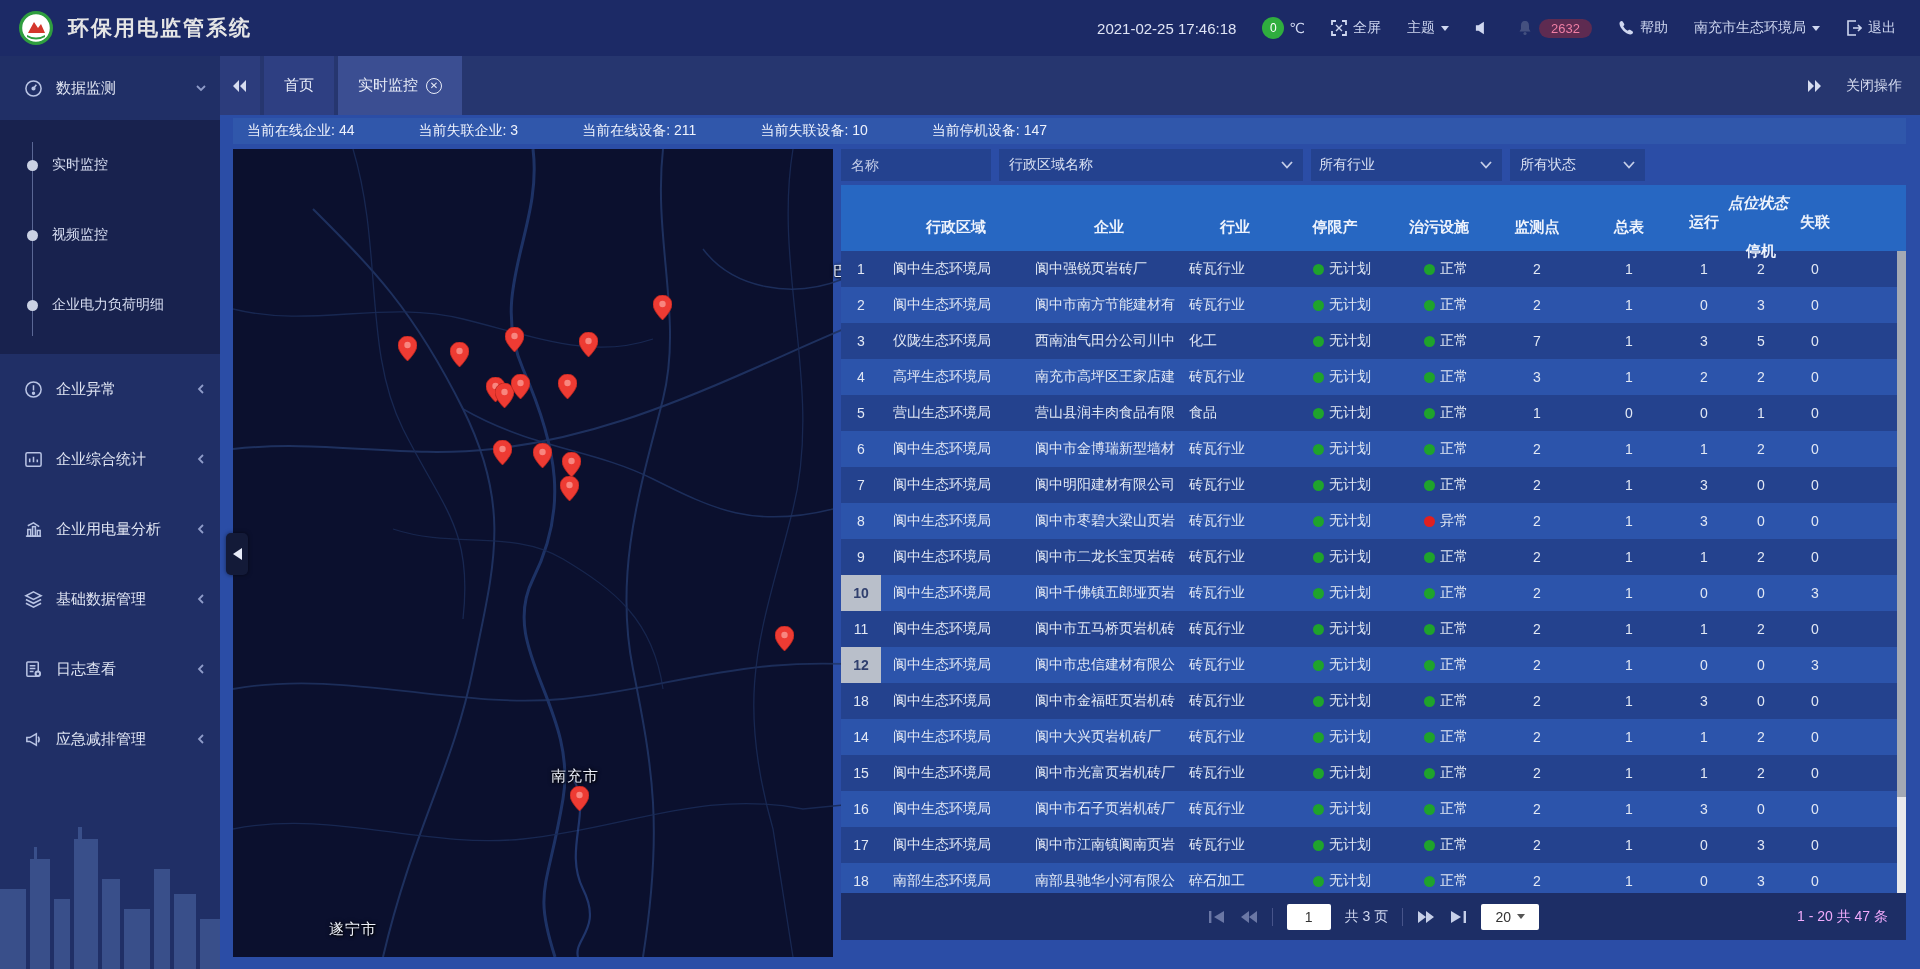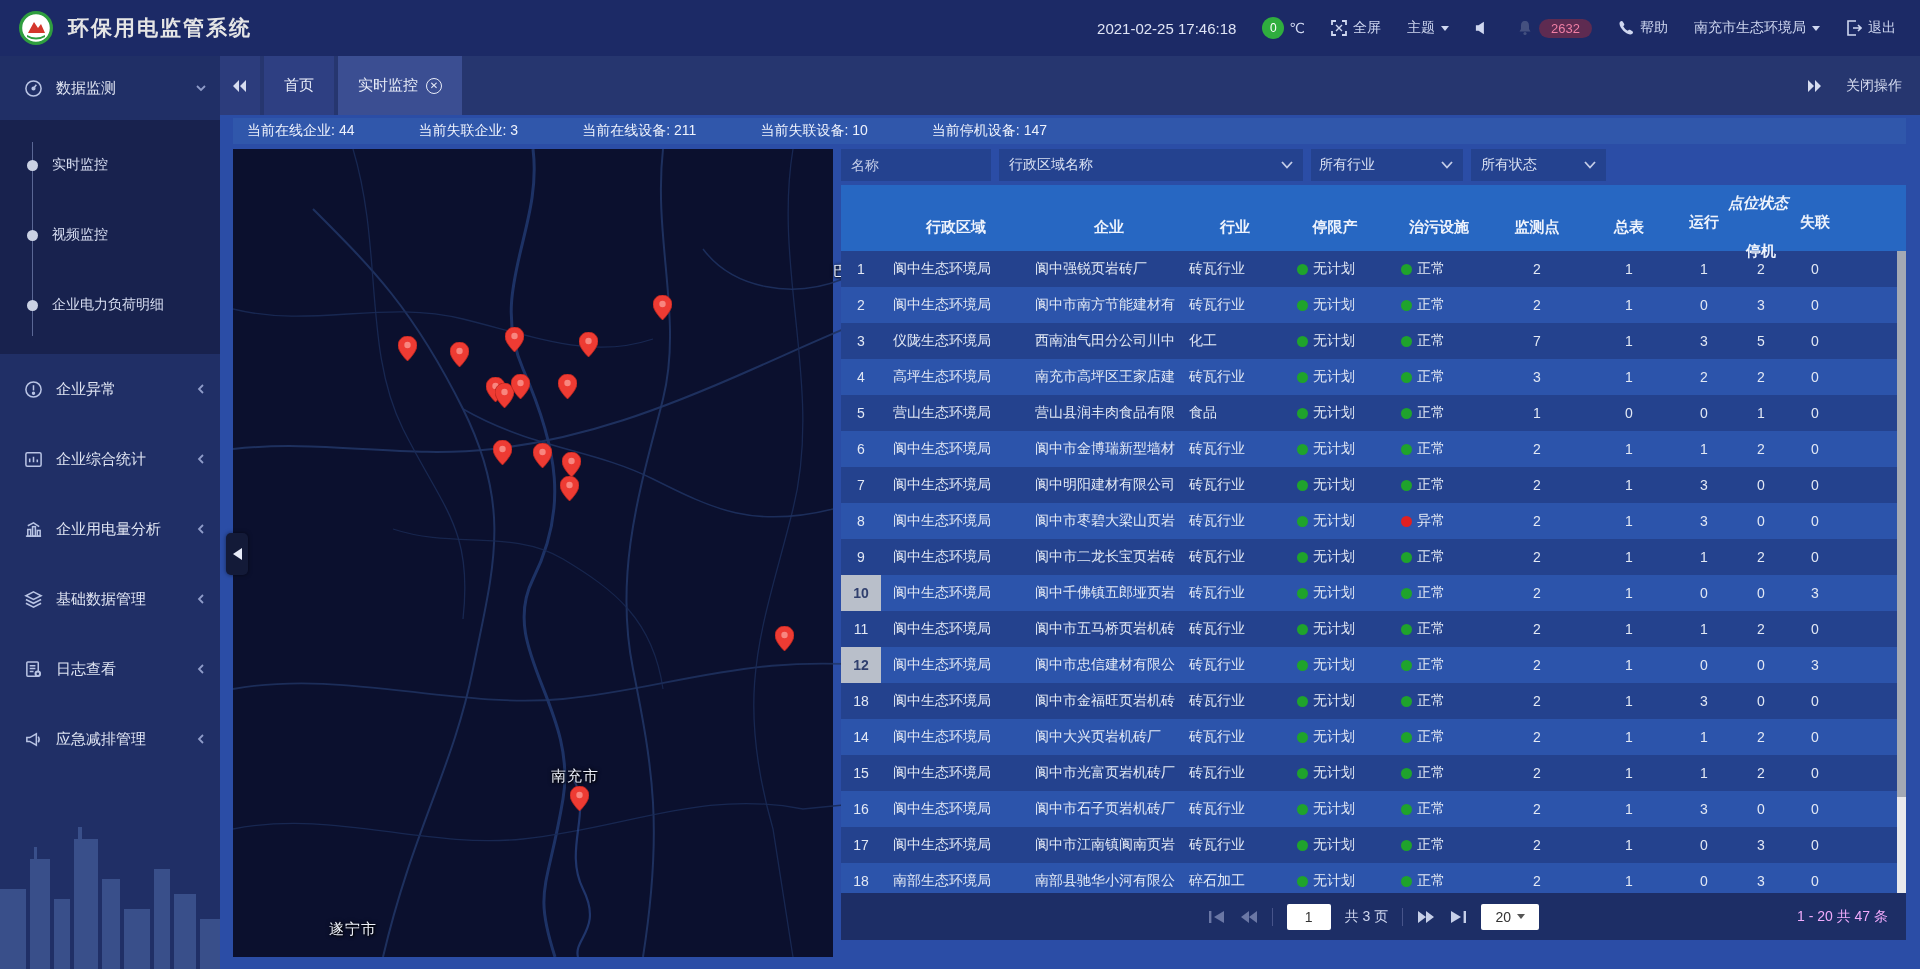--- a/index.html
+++ b/index.html
@@ -62,21 +62,21 @@
     display:flex; align-items:center; justify-content:center; cursor:pointer; z-index:5; box-shadow:0 0 4px rgba(0,0,0,.5); }
 
   
   .panel { flex:1; display:flex; flex-direction:column; min-width:0; }
   .filters { height:32px; margin-bottom:4px; display:flex; gap:8px; }
   .f-input { width:150px; background:#24428f; border:none; outline:none; color:#e2e8f6; font-size:14px; padding:0 10px;
     font-family:inherit; }
   .f-input::placeholder { color:#c4cde8; }
   .f-select { background:#24428f; display:flex; align-items:center; justify-content:space-between; padding:0 10px;
     font-size:14px; color:#d9e0f2; cursor:pointer; }
-  .w-region { width:304px; } .w-industry { width:152px;padding-left:8px; } .w-status { width:135px; }
+  .w-region { width:304px; } .w-industry { width:191px;padding-left:8px; } .w-status { width:135px; }
 
   .tablebox { height:708px; overflow:hidden; position:relative; }
   .thead { height:66px; background:#2767c2; display:grid;
     grid-template-columns:40px 150px 156px 96px 104px 104px 92px 92px 166px; font-size:15px; font-weight:bold; color:#eef3fc; }
   .th { display:flex; align-items:center; justify-content:center; }
   .th-group { display:flex; flex-direction:column; justify-content:space-between; padding:9px 0 8px 0; }
   .th-group .glabel { text-align:center; font-style:italic; }
   .th-group .gsub { display:flex; }
   .th-group .gsub span { display:block; text-align:center; }
   .gs-run { width:58px; } .gs-stop { width:56px;margin-top:29px; } .gs-lost { width:52px; }
@@ -85,21 +85,21 @@
   .trow { height:36px; display:grid;
     grid-template-columns:40px 150px 156px 96px 104px 104px 92px 92px 58px 56px 52px;
     background:#24428e; font-size:14px; color:#e2e8f4; align-items:center; cursor:pointer; }
   .trow.alt { background:#2c54ab; }
   .td { overflow:hidden; white-space:nowrap; }
   .c-idx { height:36px; display:flex; align-items:center; justify-content:center; }
   .c-idx.hl { background:#b9bfca; color:#31406e; font-weight:bold; }
   .c-region { padding-left:12px; }
   .c-company { padding-left:4px; }
   .c-industry { padding-left:2px; }
-  .c-stop,.c-fac { display:flex; align-items:center; padding-left:14px; }
+  .c-stop,.c-fac { display:flex; align-items:center; padding-left:14px;justify-content:center; }
   .dotc { width:11px; height:11px; border-radius:50%; margin-right:5px; flex:none; }
   .c-points,.c-meters { text-align:center; }
   .c-run,.c-stopn,.c-lost { text-align:center; }
 
   .vscroll { position:absolute; right:0; top:66px; bottom:0; width:9px; background:transparent; }
   .vscroll .track-bottom { position:absolute; left:0; right:0; bottom:0; height:15%; background:#e9e9ec; }
   .vscroll .thumb { position:absolute; left:0; right:0; top:0; height:85%; background:#a3a9b4; }
 
   
   .pager { height:47px; background:#1d2e66; position:relative; display:flex; align-items:center; justify-content:center; gap:14px; }

